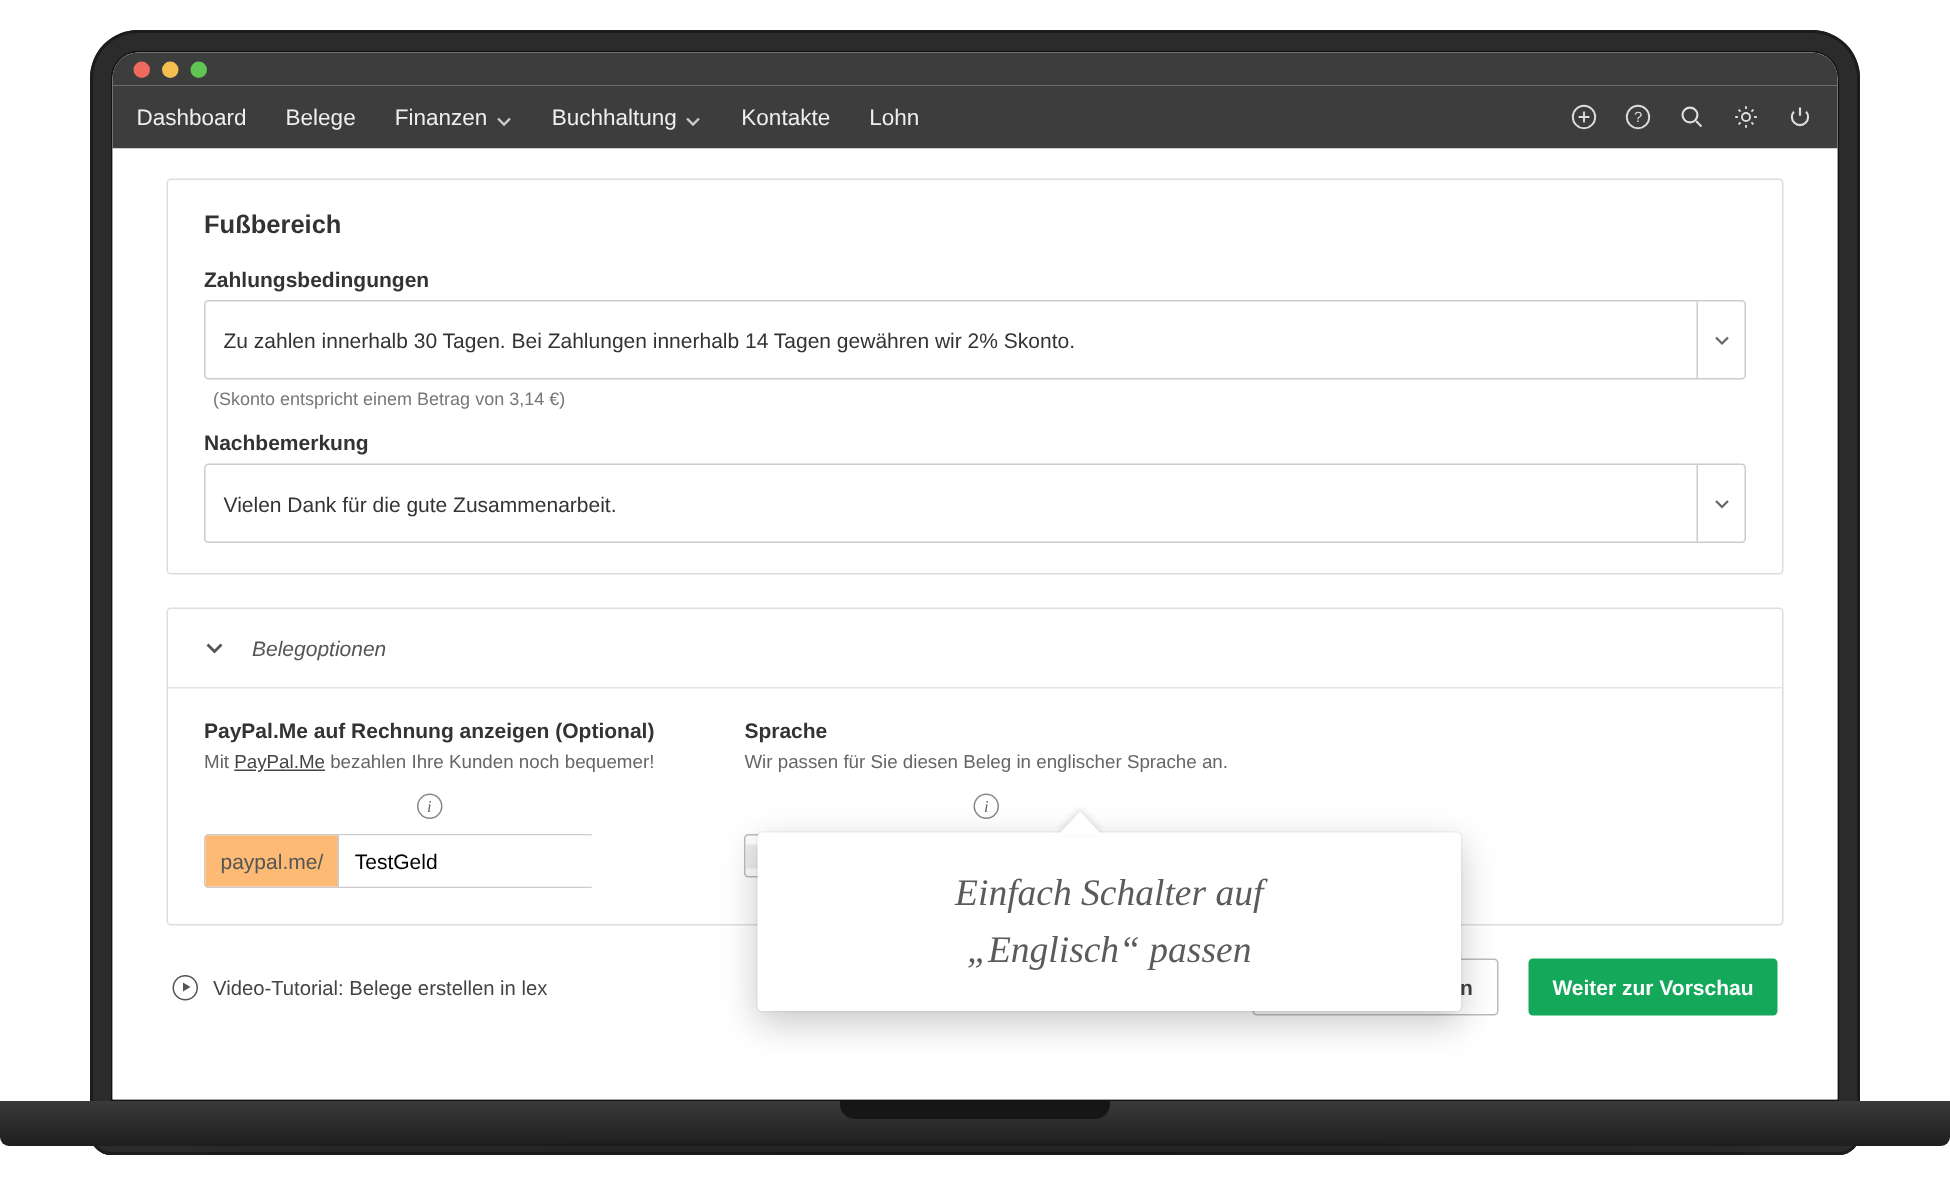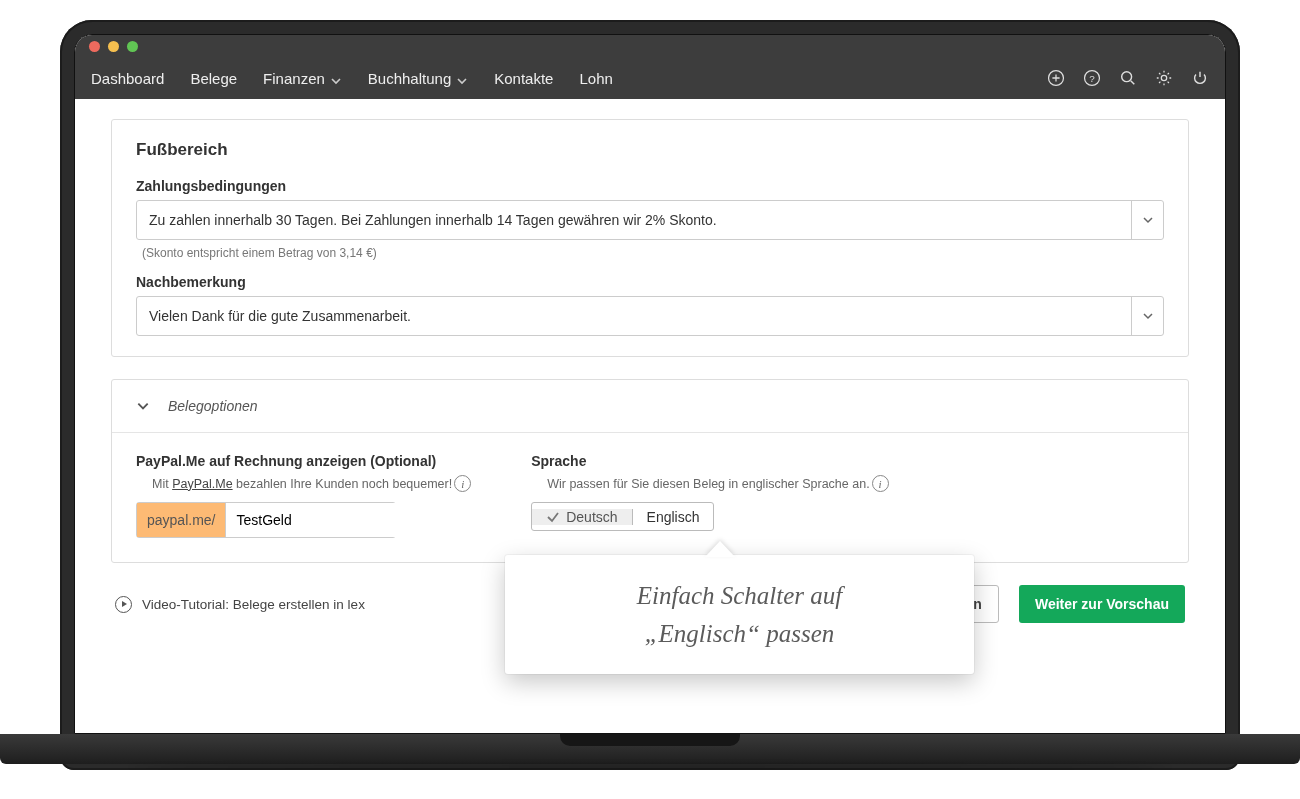--- a/index.html
+++ b/index.html
@@ -94,21 +94,21 @@
     border-radius: 3px;
     padding: 20px 24px;
     background: #fff;
     margin-bottom: 22px;
   }
   .card h2 { font-size: 17px; font-weight: 700; margin-bottom: 18px; }
   .field-label { font-size: 14px; font-weight: 700; margin-bottom: 6px; display:block; }
   .dropdown {
     display: flex; align-items: stretch;
     border: 1px solid #ccc; border-radius: 3px;
-    height: 40px; margin-bottom: 6px;
+    height: 53px; margin-bottom: 6px;
   }
   .dropdown .dd-text {
     flex: 1; padding: 0 12px; display: flex; align-items: center;
     font-size: 14px; color: #333;
   }
   .dropdown .dd-btn {
     width: 32px; border-left: 1px solid #ccc;
     display: flex; align-items: center; justify-content: center;
     cursor: pointer;
   }
@@ -118,21 +118,21 @@
   .options-header {
     display: flex; align-items: center; gap: 18px;
     padding: 18px 24px; border-bottom: 1px solid #e5e5e5;
     cursor: pointer;
     font-style: italic;
   }
   .options-body {
     display: flex; gap: 60px; padding: 20px 24px 24px 24px;
   }
   .col { flex: 0 0 auto; }
-  .subtitle { font-size: 12.5px; color: #666; margin: 4px 0 10px 16px; display:flex; align-items:center; gap:2px;}
+  .subtitle { font-size: 12.5px; color: #666; margin: 4px 0 10px 0; display:flex; align-items:center; gap:14px;flex-direction:column;}
   .subtitle a { color: #444; text-decoration: underline; }
   .info-dot {
     width: 17px; height: 17px; border: 1px solid #888; border-radius: 50%;
     display: inline-flex; align-items: center; justify-content: center;
     font-size: 11px; color: #666; font-style: italic; font-family: Georgia, serif;
   }
   .input-group {
     display: flex; border: 1px solid #ccc; border-radius: 3px;
     height: 36px; width: 260px;
   }

